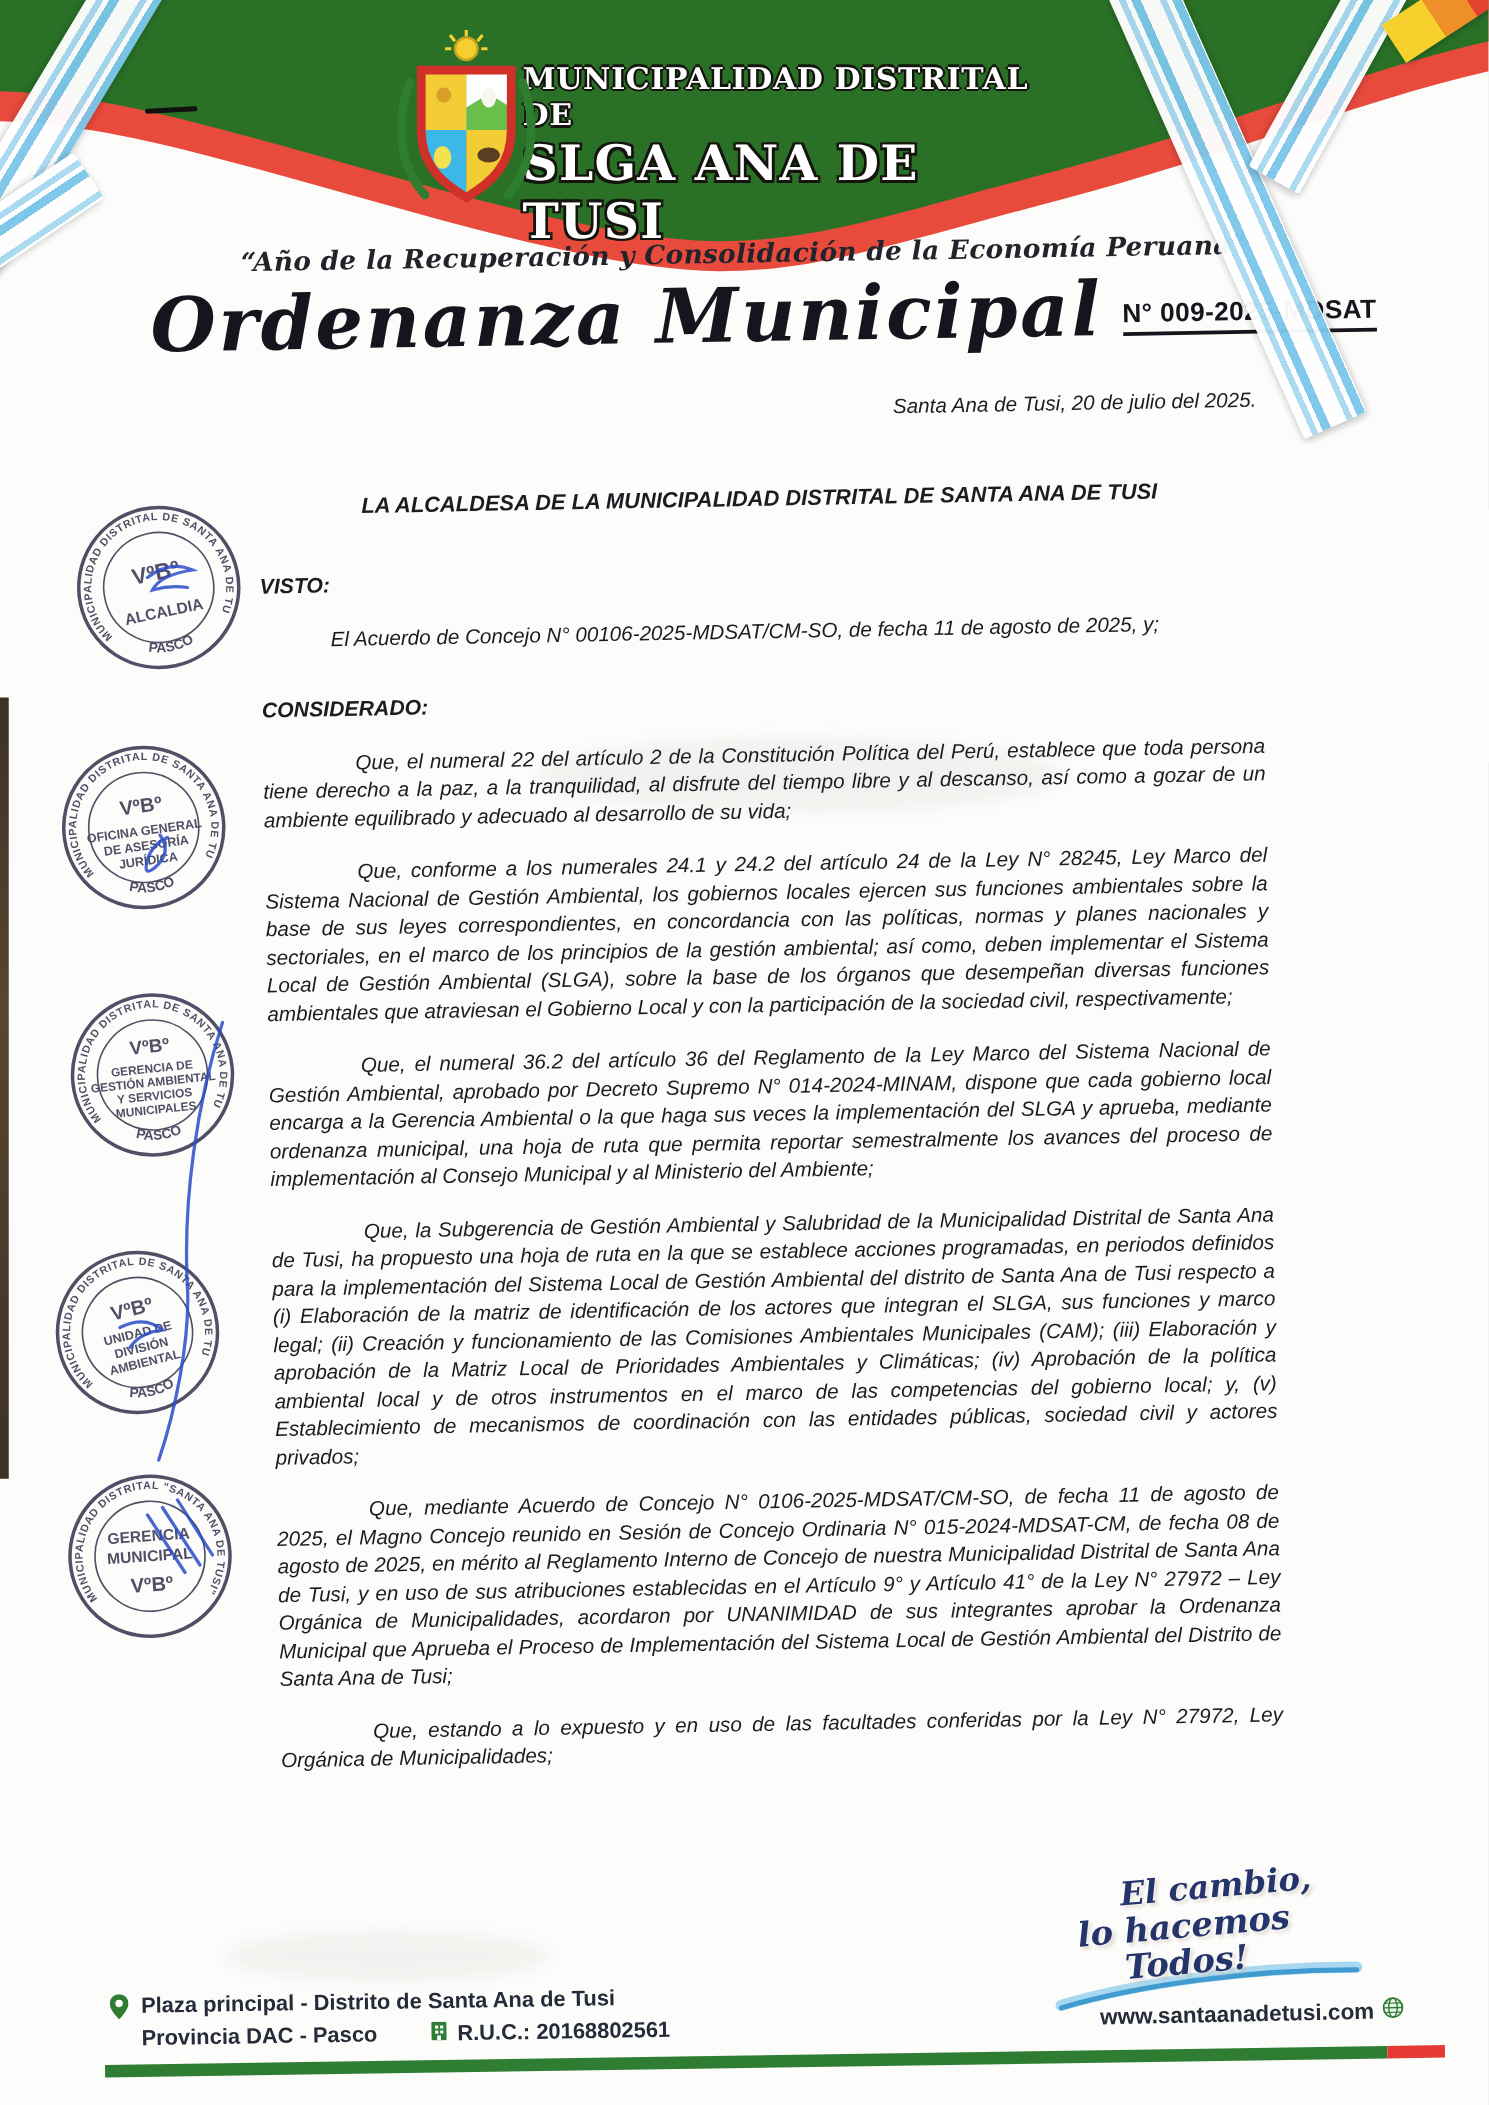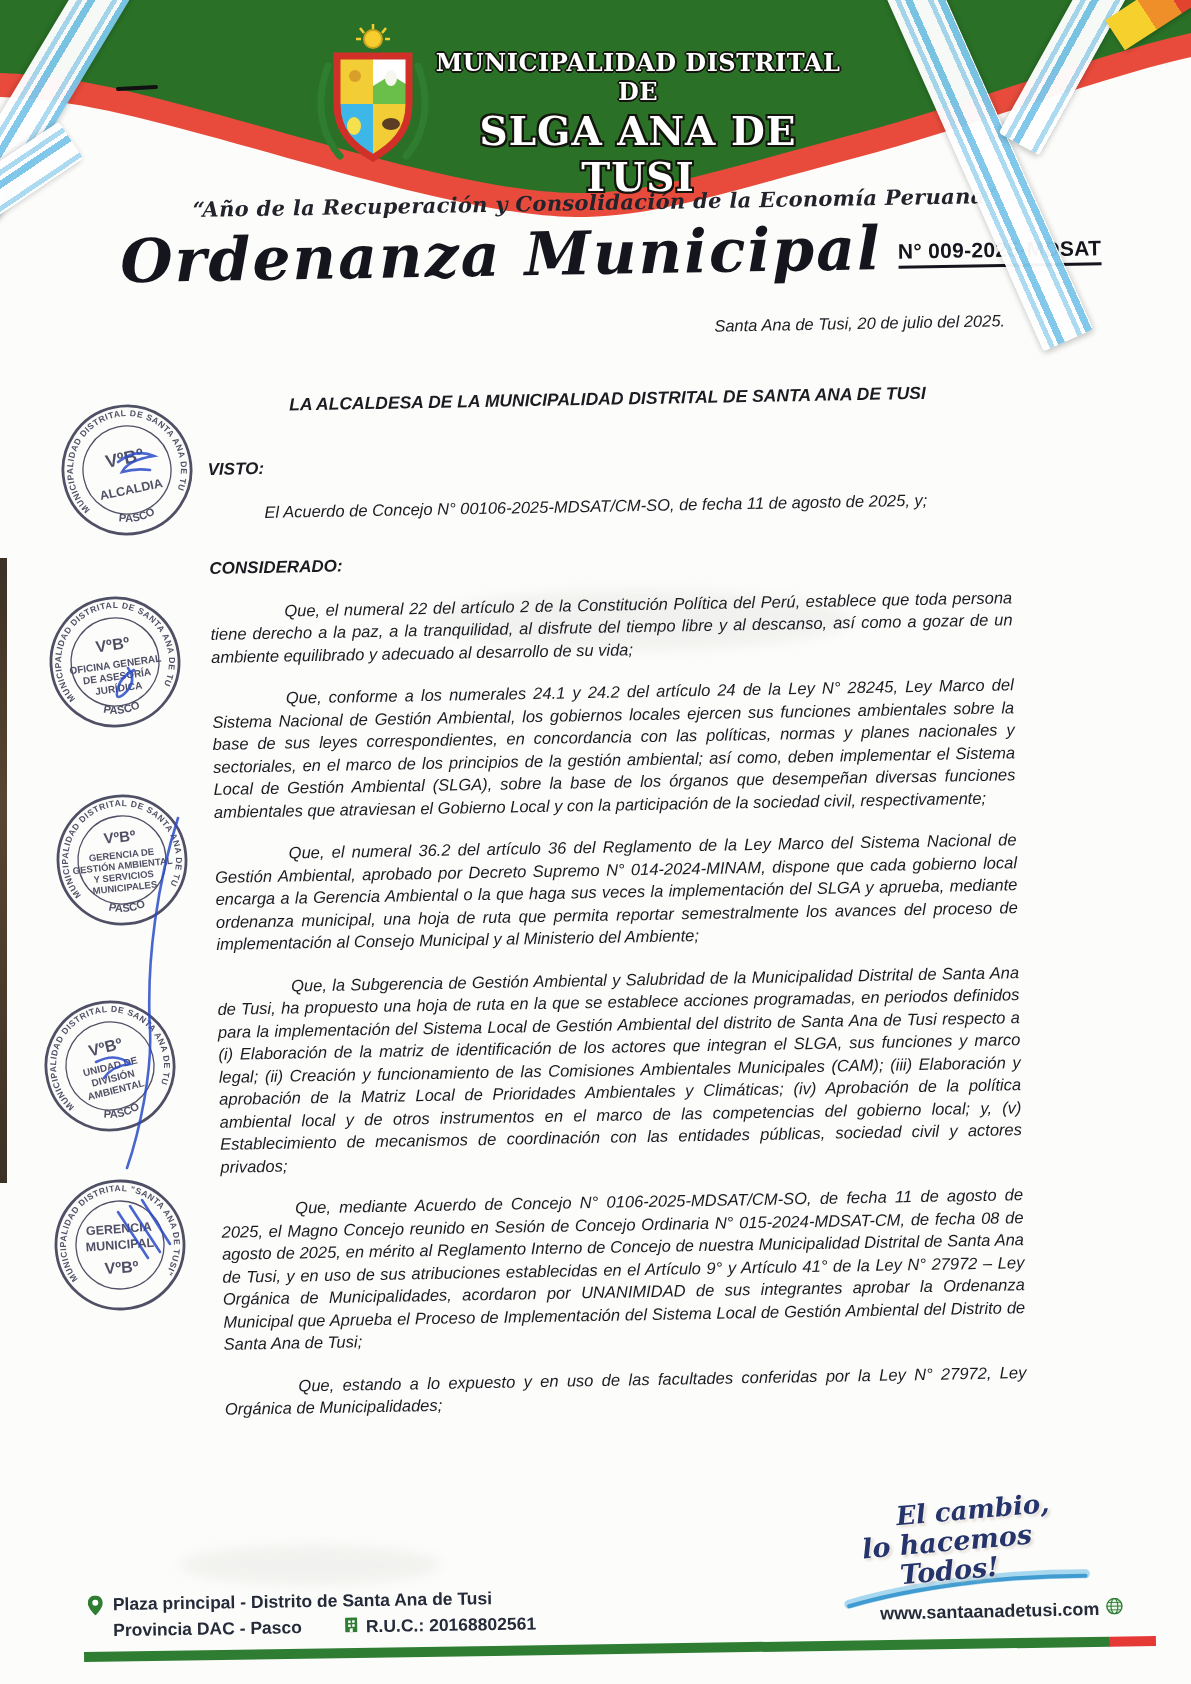--- a/index.html
+++ b/index.html
@@ -13,21 +13,21 @@
     box-shadow:0 2px 7px rgba(0,0,0,.28);border-radius:3px;}
   .ribbon-left-a{left:22px;top:-70px;width:52px;height:310px;transform:rotate(31deg);}
   .ribbon-left-b{left:-34px;top:96px;width:44px;height:200px;transform:rotate(56deg);}
   .ribbon-right-a{left:958px;top:-52px;width:54px;height:410px;transform:rotate(-24deg);}
   .ribbon-right-b{left:1042px;top:-34px;width:46px;height:190px;transform:rotate(29deg);}
   .corner-accent{position:absolute;right:-16px;top:-10px;width:100px;height:36px;transform:rotate(-33deg);z-index:7;
     background:linear-gradient(90deg,#f6d12e 0 38%,#ef8f2a 38% 68%,#e2432e 68% 100%);box-shadow:0 2px 5px rgba(0,0,0,.25);}
   .scan-artifact{position:absolute;left:116px;top:86px;width:42px;height:4px;background:#111;transform:rotate(-3deg);z-index:8;border-radius:2px;}
 
   .coat{position:absolute;left:308px;top:24px;z-index:6;}
-  .header-text{position:absolute;left:418px;top:48px;width:440px;text-align:center;z-index:5;color:#fff;}
+  .header-text{position:absolute;left:418px;top:48px;width:440px;z-index:5;color:#fff;}
   .org1{font-family:"DejaVu Serif",serif;font-weight:700;font-size:24px;letter-spacing:.5px;
         text-shadow:-2px 0 #15150f,2px 0 #15150f,0 -2px #15150f,0 2px #15150f,-1px -1px #15150f,1px 1px #15150f,1px -1px #15150f,-1px 1px #15150f;}
   .org2{font-family:"DejaVu Serif",serif;font-weight:700;font-size:39px;letter-spacing:1px;margin-top:2px;
         text-shadow:-2px 0 #15150f,2px 0 #15150f,0 -2px #15150f,0 2px #15150f,-2px -2px #15150f,2px 2px #15150f,2px -2px #15150f,-2px 2px #15150f;}
   .mgmt{font-size:19px;font-weight:700;margin-top:6px;letter-spacing:1px;
         text-shadow:-2px 0 #0b3d0b,2px 0 #0b3d0b,0 -2px #0b3d0b,0 2px #0b3d0b,-1px -1px #0b3d0b,1px 1px #0b3d0b;}
 
   
   .title-block{position:absolute;left:0;top:190px;width:1191px;text-align:center;transform:rotate(-1deg);z-index:4;}
   .year-motto{font-family:"DejaVu Serif",serif;font-style:italic;font-weight:700;font-size:21px;color:#23232c;letter-spacing:.3px;}

